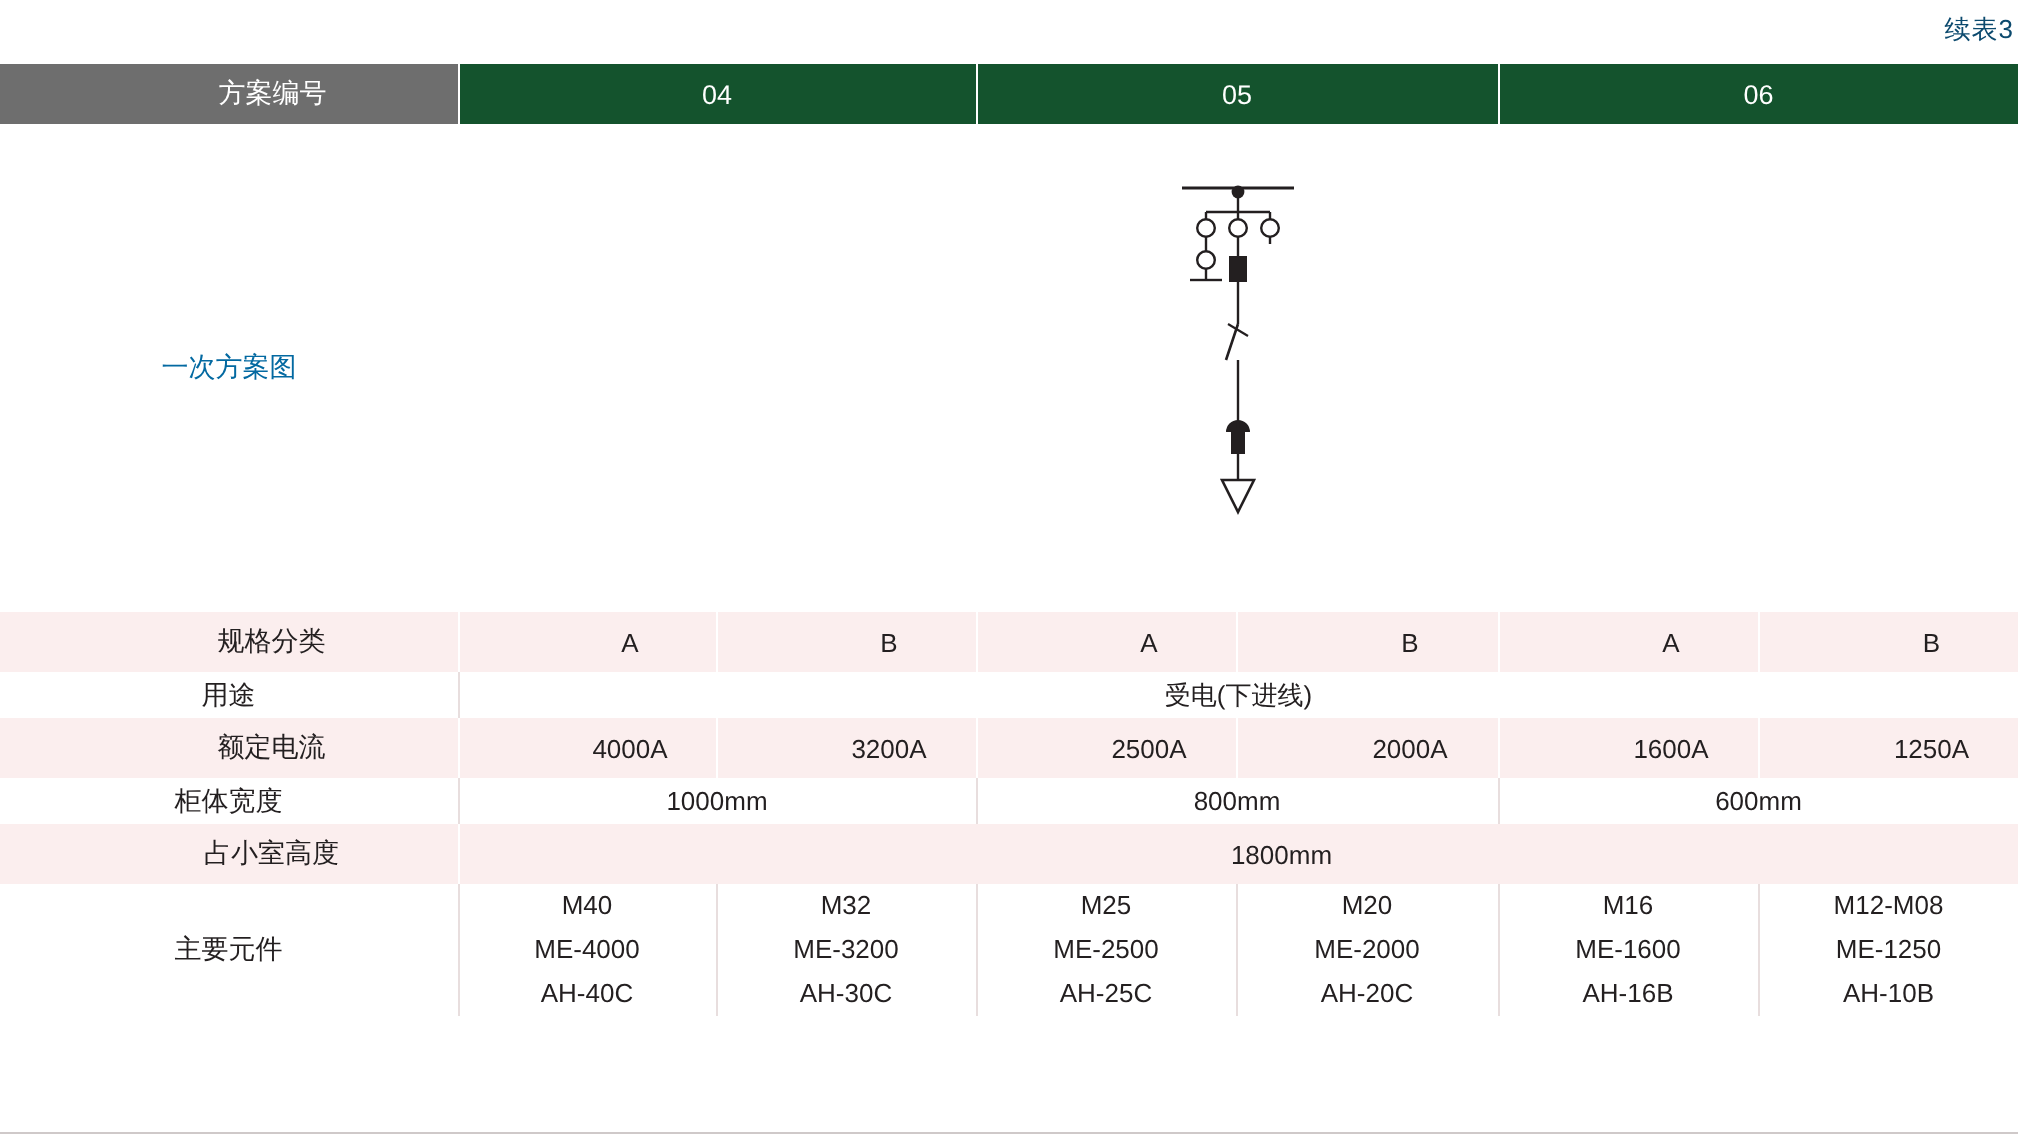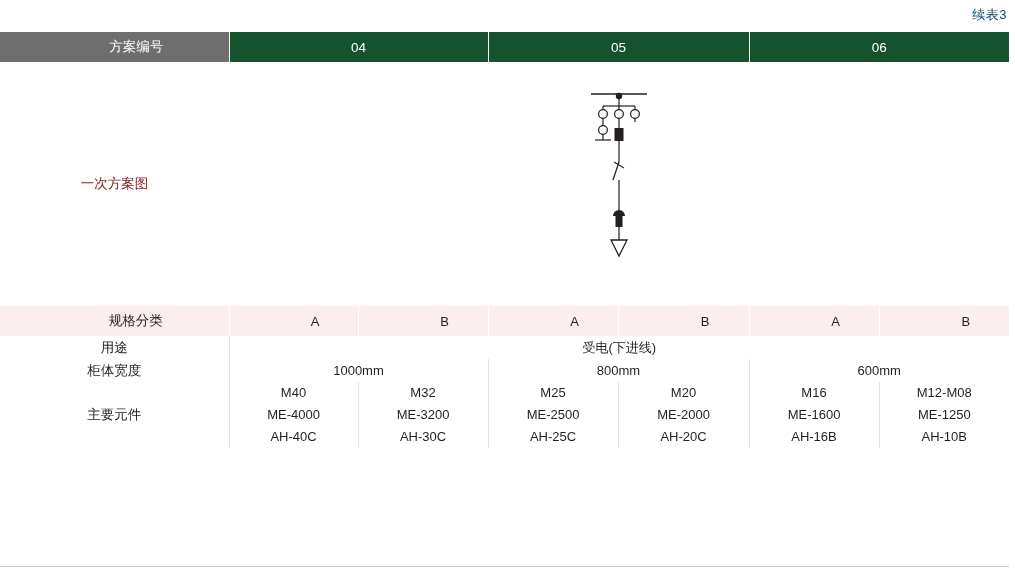--- a/index.html
+++ b/index.html
@@ -59,21 +59,21 @@
   }
   
   tr.diagram td {
     height: 244px;
     background: #ffffff;
     vertical-align: middle;
   }
   td.lbl {
     text-align: center;
     font-size: 13.5px;
-    color: #7f1d1d;
+    color: #0369a1;
   }
   td.diagram-cell {
     border-left: 1px solid #d9d3d3;
     border-right: 1px solid #d9d3d3;
     position: relative;
   }
   
   tr.band td {
     height: 30px;
     background: #fbeeee;
@@ -191,28 +191,41 @@
       <td>B</td>
       <td>A</td>
       <td>B</td>
     </tr>
 
     <tr class="plain">
       <td class="rowlabel">用途</td>
       <td colspan="6">受电(下进线)</td>
     </tr>
 
+    <tr class="band">
+      <td class="rowlabel">额定电流</td>
+      <td>4000A</td>
+      <td>3200A</td>
+      <td>2500A</td>
+      <td>2000A</td>
+      <td>1600A</td>
+      <td>1250A</td>
+    </tr>
 
     <tr class="plain">
       <td class="rowlabel">柜体宽度</td>
       <td colspan="2">1000mm</td>
       <td colspan="2">800mm</td>
       <td colspan="2">600mm</td>
     </tr>
 
+    <tr class="band">
+      <td class="rowlabel">占小室高度</td>
+      <td colspan="6">1800mm</td>
+    </tr>
 
     <tr class="plain tall">
       <td class="rowlabel">主要元件</td>
       <td>
         <div class="stack">
           <div>M40</div>
           <div>ME-4000</div>
           <div>AH-40C</div>
         </div>
       </td>

